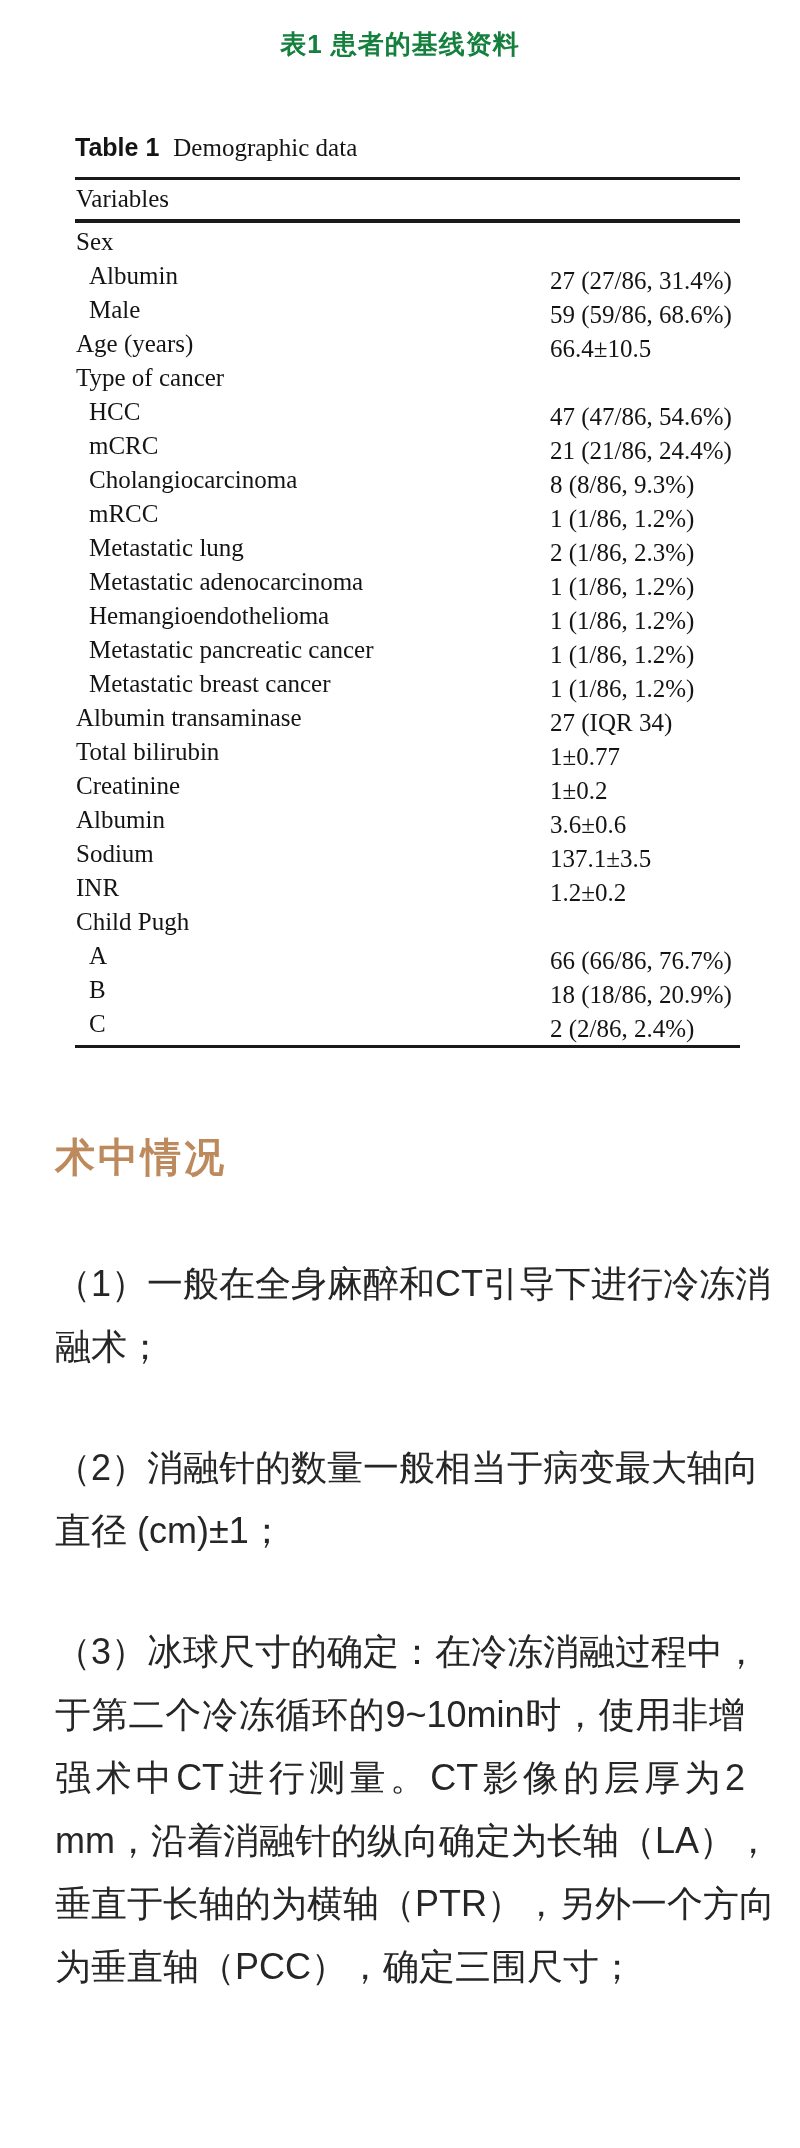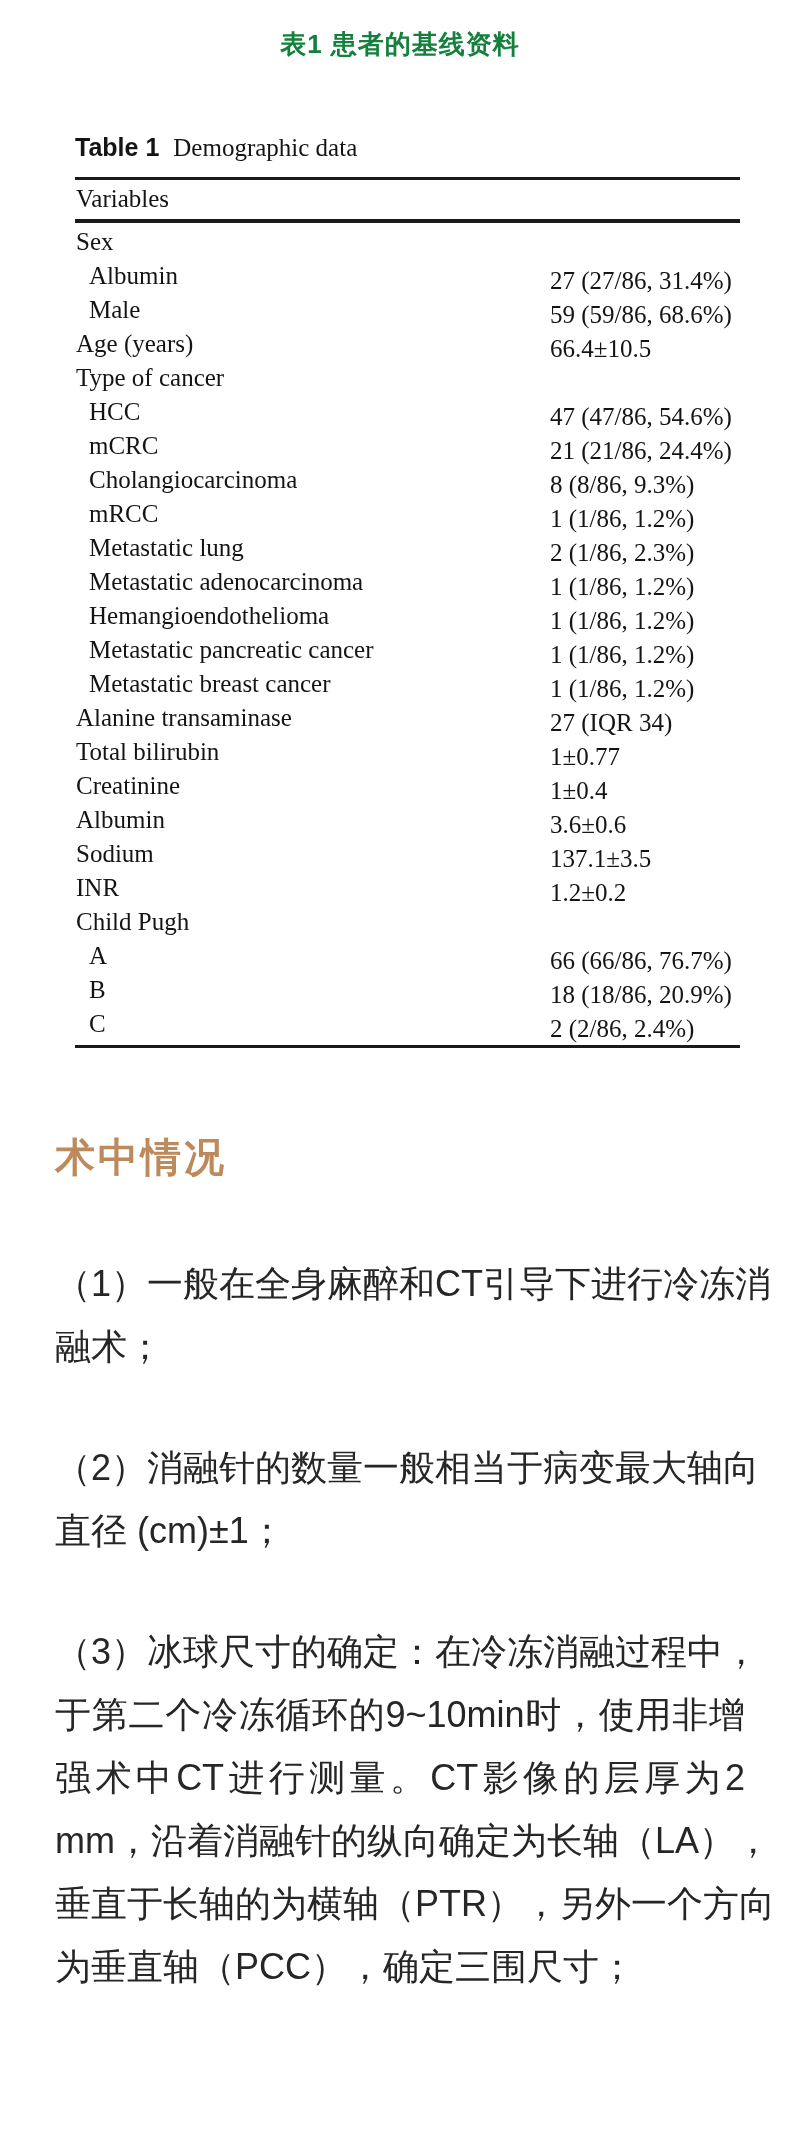--- a/index.html
+++ b/index.html
@@ -85,23 +85,23 @@
         <div class="trow"><span class="rlabel">Type of cancer</span><span class="rvalue"></span></div>
         <div class="trow indent"><span class="rlabel">HCC</span><span class="rvalue">47 (47/86, 54.6%)</span></div>
         <div class="trow indent"><span class="rlabel">mCRC</span><span class="rvalue">21 (21/86, 24.4%)</span></div>
         <div class="trow indent"><span class="rlabel">Cholangiocarcinoma</span><span class="rvalue">8 (8/86, 9.3%)</span></div>
         <div class="trow indent"><span class="rlabel">mRCC</span><span class="rvalue">1 (1/86, 1.2%)</span></div>
         <div class="trow indent"><span class="rlabel">Metastatic lung</span><span class="rvalue">2 (1/86, 2.3%)</span></div>
         <div class="trow indent"><span class="rlabel">Metastatic adenocarcinoma</span><span class="rvalue">1 (1/86, 1.2%)</span></div>
         <div class="trow indent"><span class="rlabel">Hemangioendothelioma</span><span class="rvalue">1 (1/86, 1.2%)</span></div>
         <div class="trow indent"><span class="rlabel">Metastatic pancreatic cancer</span><span class="rvalue">1 (1/86, 1.2%)</span></div>
         <div class="trow indent"><span class="rlabel">Metastatic breast cancer</span><span class="rvalue">1 (1/86, 1.2%)</span></div>
-        <div class="trow"><span class="rlabel">Alanine transaminase</span><span class="rvalue">27 (IQR 34)</span></div>
+        <div class="trow"><span class="rlabel">Albumin transaminase</span><span class="rvalue">27 (IQR 34)</span></div>
         <div class="trow"><span class="rlabel">Total bilirubin</span><span class="rvalue">1±0.77</span></div>
-        <div class="trow"><span class="rlabel">Creatinine</span><span class="rvalue">1±0.4</span></div>
+        <div class="trow"><span class="rlabel">Creatinine</span><span class="rvalue">1±0.2</span></div>
         <div class="trow"><span class="rlabel">Albumin</span><span class="rvalue">3.6±0.6</span></div>
         <div class="trow"><span class="rlabel">Sodium</span><span class="rvalue">137.1±3.5</span></div>
         <div class="trow"><span class="rlabel">INR</span><span class="rvalue">1.2±0.2</span></div>
         <div class="trow"><span class="rlabel">Child Pugh</span><span class="rvalue"></span></div>
         <div class="trow indent"><span class="rlabel">A</span><span class="rvalue">66 (66/86, 76.7%)</span></div>
         <div class="trow indent"><span class="rlabel">B</span><span class="rvalue">18 (18/86, 20.9%)</span></div>
         <div class="trow indent"><span class="rlabel">C</span><span class="rvalue">2 (2/86, 2.4%)</span></div>
       </div>
     <div class="rule rule-bottom"></div>
   </div>

